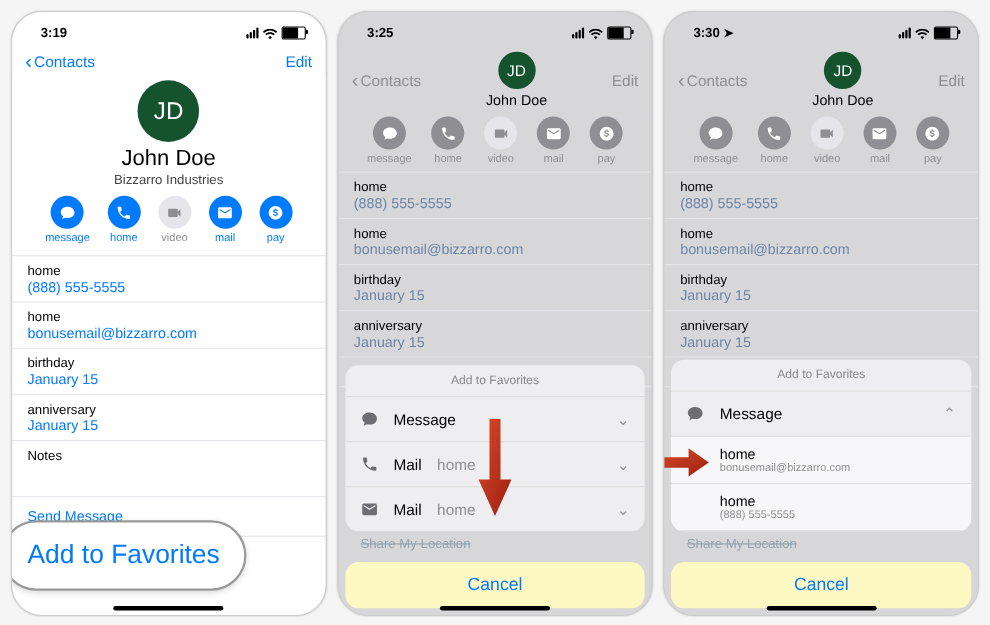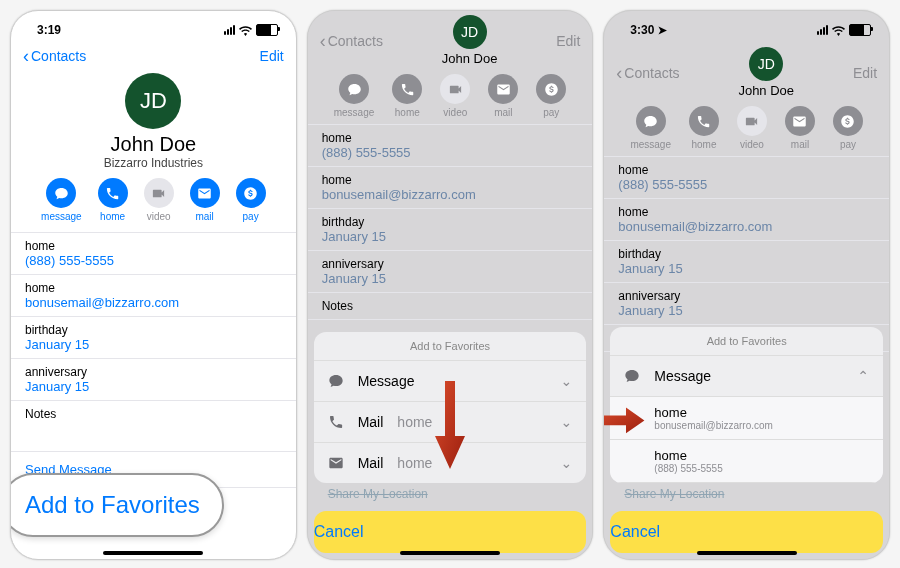--- a/index.html
+++ b/index.html
@@ -122,22 +122,22 @@
     margin-left:auto;
     font-size:14px; color:#8e8e93;
   }
   .indent-row {
     padding:8px 14px 8px 44px; border-bottom:1px solid #ddd;
     background:#f7f7f9;
   }
   .indent-row .l1 { font-size:13px; }
   .indent-row .l2 { font-size:10px; color:#8e8e93; }
   .cancel {
-    margin-top:6px; background:#fde047; border-radius:12px;
-    padding:12px 0; font-size:16px; color:#007aff;
+    margin-top:6px; background:#fef9c3; border-radius:12px;
+    text-align:center; padding:12px 0; font-size:16px; color:#007aff;
     font-weight:500;
   }
   .homebar {
     position:absolute; bottom:4px; left:50%; transform:translateX(-50%);
     width:100px; height:4px; background:#000; border-radius:3px;
   }
 
   
   .callout {
     position:absolute; bottom:22px; left:-10px;
@@ -258,20 +258,37 @@
       <div class="lbl">Notes</div>
     </div>
     <div class="link">Send Message</div>
   </div>
 
   <div class="callout">Add to Favorites</div>
   <div class="homebar"></div>
 </div>
 
 <div class="phone dim">
+  <div class="status">
+    <span>3:25</span>
+    <div class="status-icons">
+      <div class="sig">
+          <span></span>
+          <span></span>
+          <span></span>
+          <span></span>
+        </div>
+      <div class="wifi"><svg viewBox="0 0 24 18">
+            <path d="M12 18l-3-4c1-1 2-1.5 3-1.5s2 .5 3 1.5zM4 9c2-2 5-3 8-3s6 1 8 3l-2 2c-2-1.5-4-2.3-6-2.3s-4 .8-6 2.3zM0 5C3 2 7 0 12 0s9 2 12 5l-2 2C19 4.5 16 3 12 3S5 4.5 2 7z" fill="#000"></path>
+          </svg></div>
+      <div class="batt">
+          <i></i>
+        </div>
+    </div>
+  </div>
   <div class="nav">
     <div class="nav-left">
       <span class="chev">‹</span>
       <span>Contacts</span>
     </div>
     <div style="text-align:center;flex:1">
       <div class="avatar sm">JD</div>
       <div class="name sm">John Doe</div>
     </div>
     <div class="nav-right">Edit</div>

